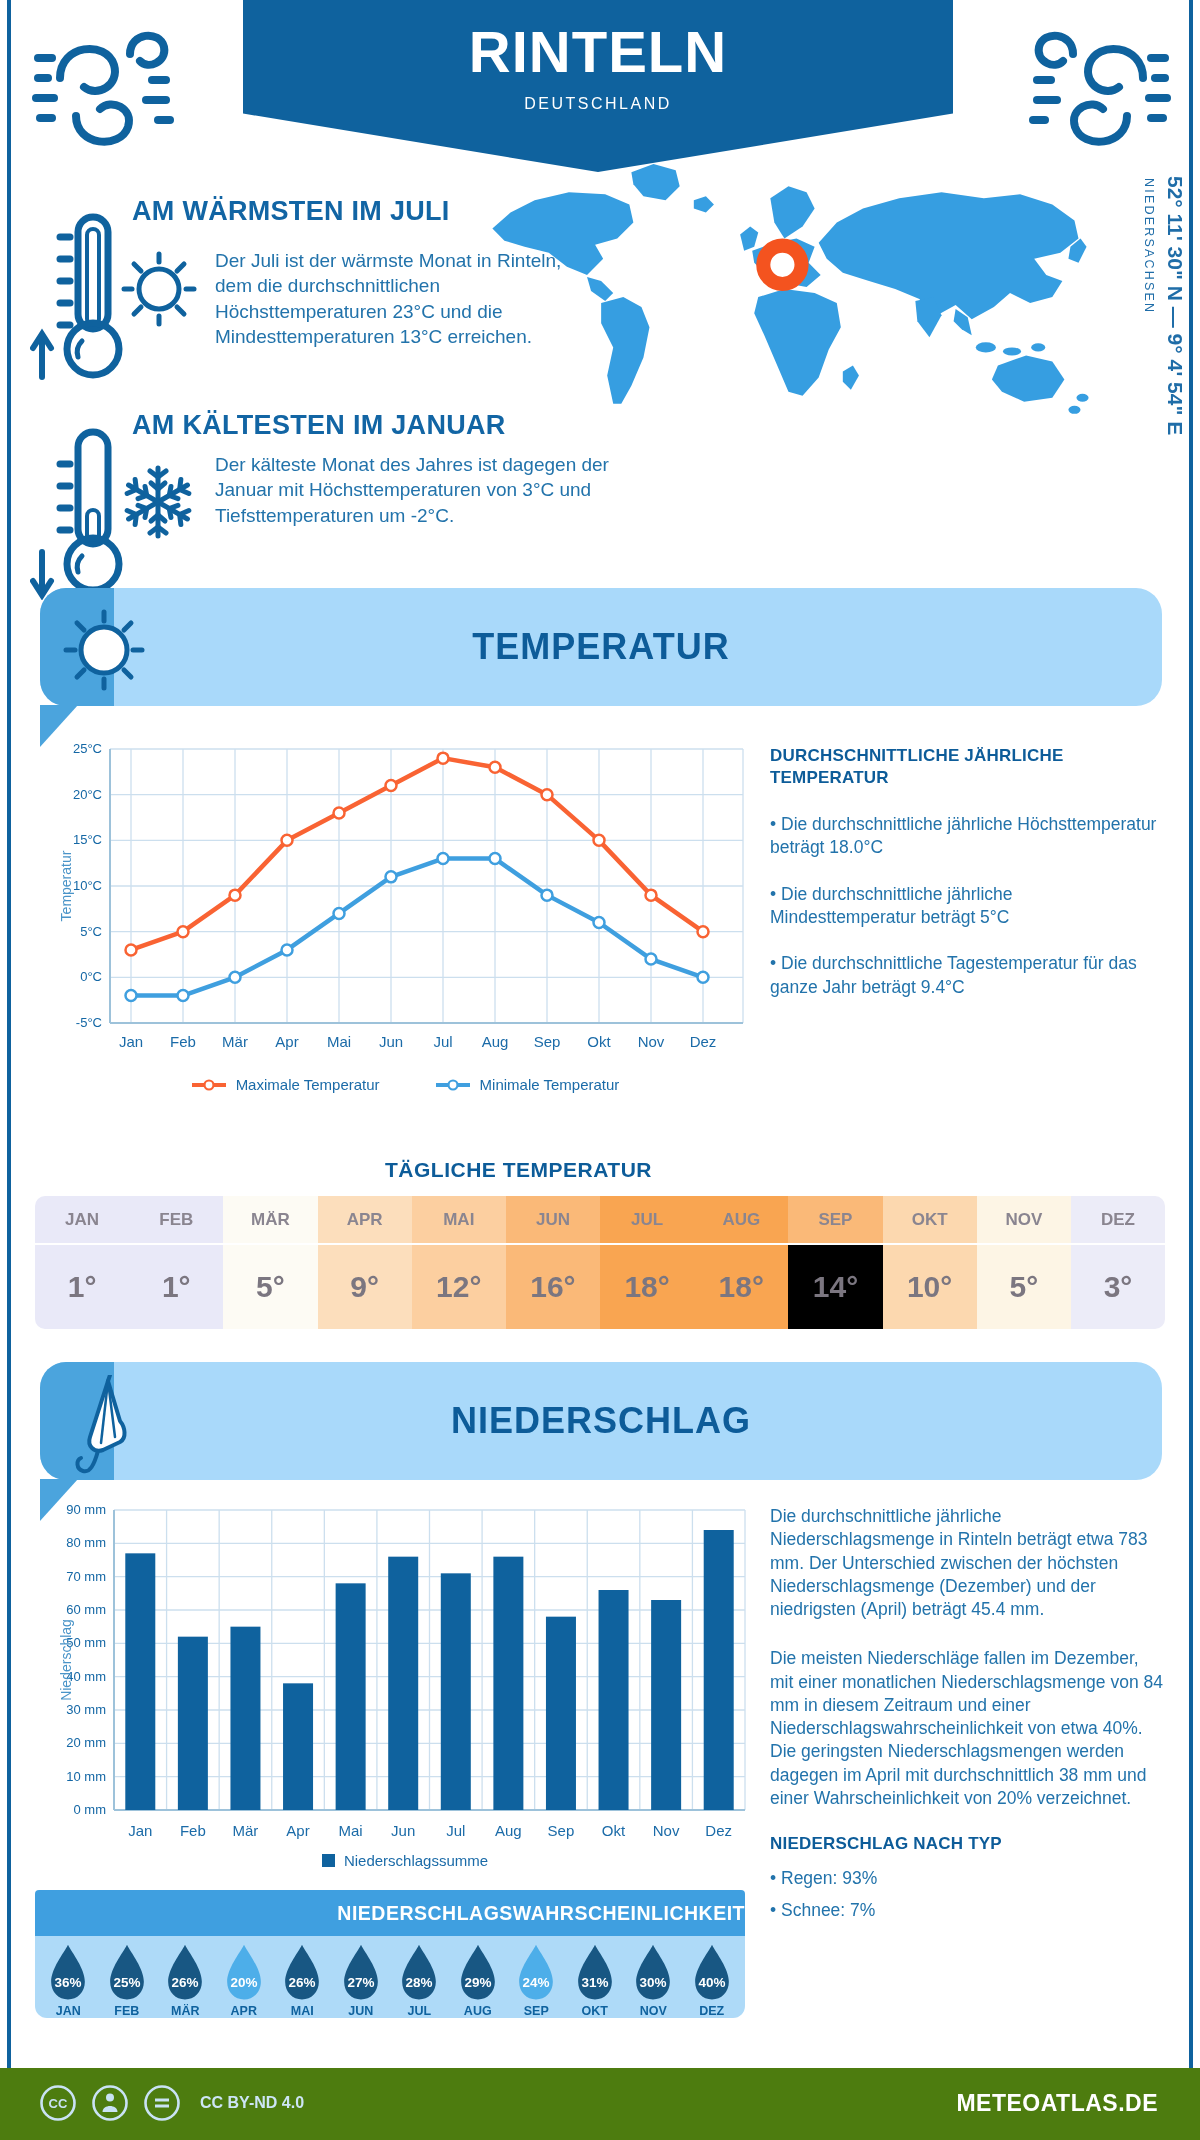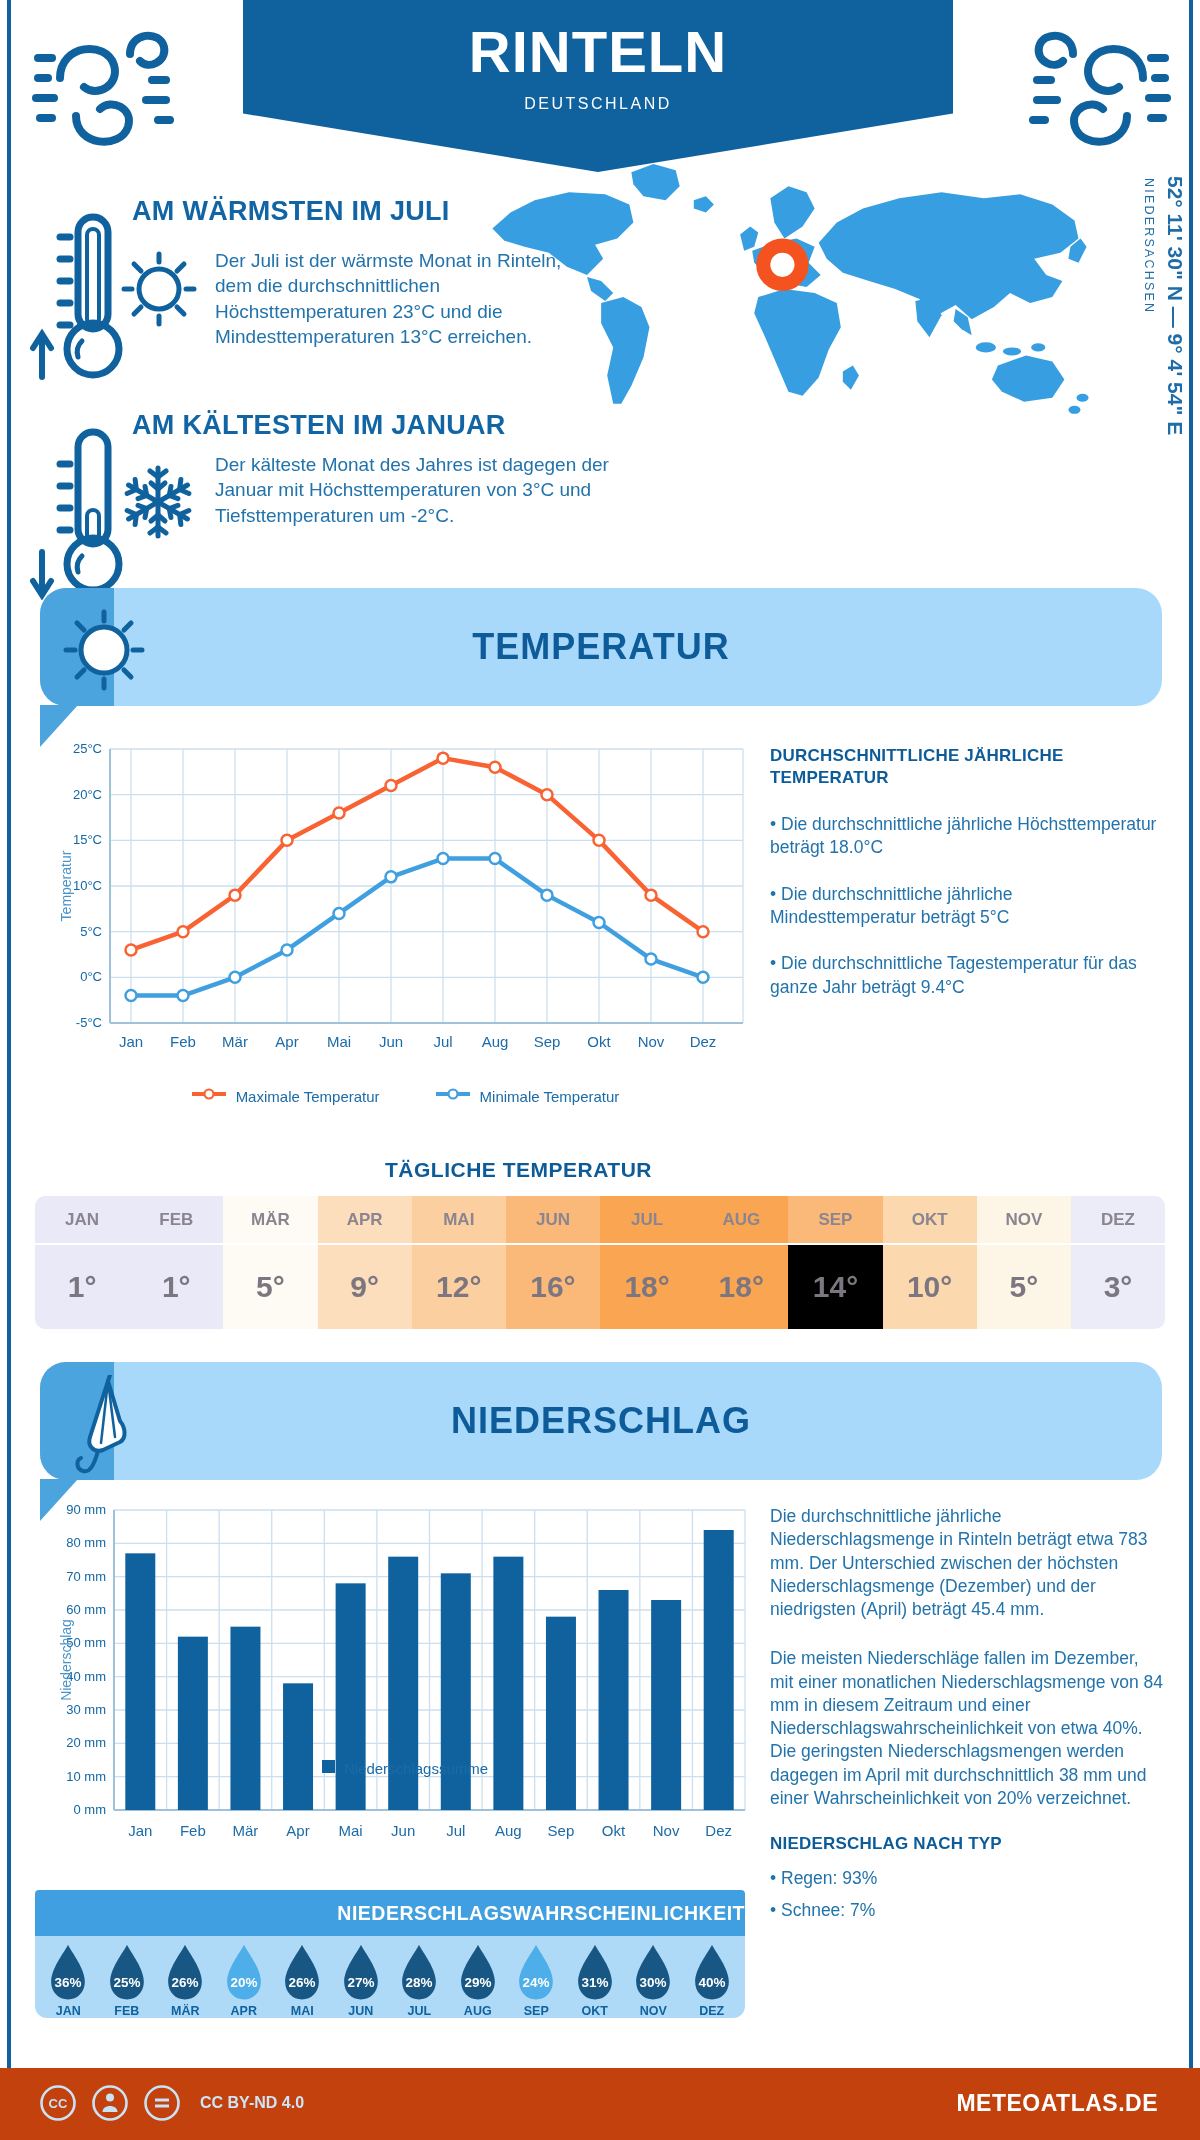--- a/index.html
+++ b/index.html
@@ -44,32 +44,32 @@
   .dt-row{display:flex;}
   .dt-row.hdr{height:47px;margin-bottom:2px;}
   .dt-row.val{height:84px;}
   .dt-cell{flex:1;display:flex;align-items:center;justify-content:center;}
   .dt-row.hdr .dt-cell{font-size:17px;font-weight:700;color:#8a8590;}
   .dt-row.val .dt-cell{font-size:30px;font-weight:700;color:#7b7680;}
 
   
   .chart-svg{position:absolute;}
   .legend{position:absolute;display:flex;justify-content:center;gap:55px;align-items:center;}
-  .legend .item{display:flex;align-items:flex-start;gap:9px;font-size:15px;color:#1b6ba8;margin-top:12px;}
+  .legend .item{display:flex;align-items:center;gap:9px;font-size:15px;color:#1b6ba8;}
 
   
   .prob-panel{position:absolute;left:35px;top:1890px;width:710px;}
   .prob-banner{height:46px;background:#3f9fe0;border-radius:4px 4px 0 0;line-height:46px;
                text-align:right;color:#fff;font-size:19.5px;font-weight:800;letter-spacing:.5px;}
   .prob-body{height:82px;background:#aedaf8;border-radius:0 0 12px 12px;display:flex;padding:0 4px;}
   .prob-cell{flex:1;display:flex;flex-direction:column;align-items:center;padding-top:7px;}
   .prob-cell .mon{margin-top:2px;font-size:12.5px;font-weight:800;color:#0f629e;}
 
   
-  .footer{position:absolute;left:0;top:2068px;width:1200px;height:72px;background:#c2410c;}
+  .footer{position:absolute;left:0;top:2068px;width:1200px;height:72px;background:#4d7c0f;}
   .footer .cc-group{position:absolute;left:38px;top:15px;display:flex;align-items:center;gap:12px;}
   .footer .license{font-size:16px;font-weight:700;color:#cde5f6;margin-left:6px;}
   .footer .site{position:absolute;right:42px;top:22px;font-size:23px;font-weight:800;color:#fff;letter-spacing:.5px;}
 </style>
 </head>
 <body>
 
 <div class="page">
 
   <div class="side-border" style="left:7px;"></div>
@@ -404,21 +404,21 @@
       <rect x="490.95833333333337" y="121.66666666666666" width="30" height="193.33333333333334" fill="#0f629e"></rect>
       <text x="505.95833333333337" y="341" text-anchor="middle" fill="#1b6ba8" font-size="15" font-family="Liberation Sans, sans-serif">Sep</text>
       <rect x="543.5416666666667" y="95" width="30" height="220" fill="#0f629e"></rect>
       <text x="558.5416666666667" y="341" text-anchor="middle" fill="#1b6ba8" font-size="15" font-family="Liberation Sans, sans-serif">Okt</text>
       <rect x="596.125" y="105" width="30" height="210" fill="#0f629e"></rect>
       <text x="611.125" y="341" text-anchor="middle" fill="#1b6ba8" font-size="15" font-family="Liberation Sans, sans-serif">Nov</text>
       <rect x="648.7083333333334" y="35" width="30" height="280" fill="#0f629e"></rect>
       <text x="663.7083333333334" y="341" text-anchor="middle" fill="#1b6ba8" font-size="15" font-family="Liberation Sans, sans-serif">Dez</text>
       <text x="16" y="165" fill="#4a94c8" font-size="14" text-anchor="middle" font-family="Liberation Sans, sans-serif" transform="rotate(-90 16 165)">Niederschlag</text>
     </svg>
-  <div id="precip-legend" class="legend" style="left:60px;top:1748px;width:690px;">
+  <div id="precip-legend" class="legend" style="left:60px;top:1852px;width:690px;">
       <div class="item">
         <span style="width: 13px; height: 13px; background: rgb(15, 98, 158); display: inline-block;"></span>
         <span>Niederschlagssumme</span>
       </div>
     </div>
 
   <div class="abs" style="left:770px;top:1505px;width:395px;">
     <div class="col-body">
       <p>Die durchschnittliche jährliche Niederschlagsmenge in Rinteln beträgt etwa 783 mm. Der Unterschied zwischen der höchsten Niederschlagsmenge (Dezember) und der niedrigsten (April) beträgt 45.4 mm.</p>
       <p style="margin-top:26px;">Die meisten Niederschläge fallen im Dezember, mit einer monatlichen Niederschlagsmenge von 84 mm in diesem Zeitraum und einer Niederschlagswahrscheinlichkeit von etwa 40%. Die geringsten Niederschlagsmengen werden dagegen im April mit durchschnittlich 38 mm und einer Wahrscheinlichkeit von 20% verzeichnet.</p>

